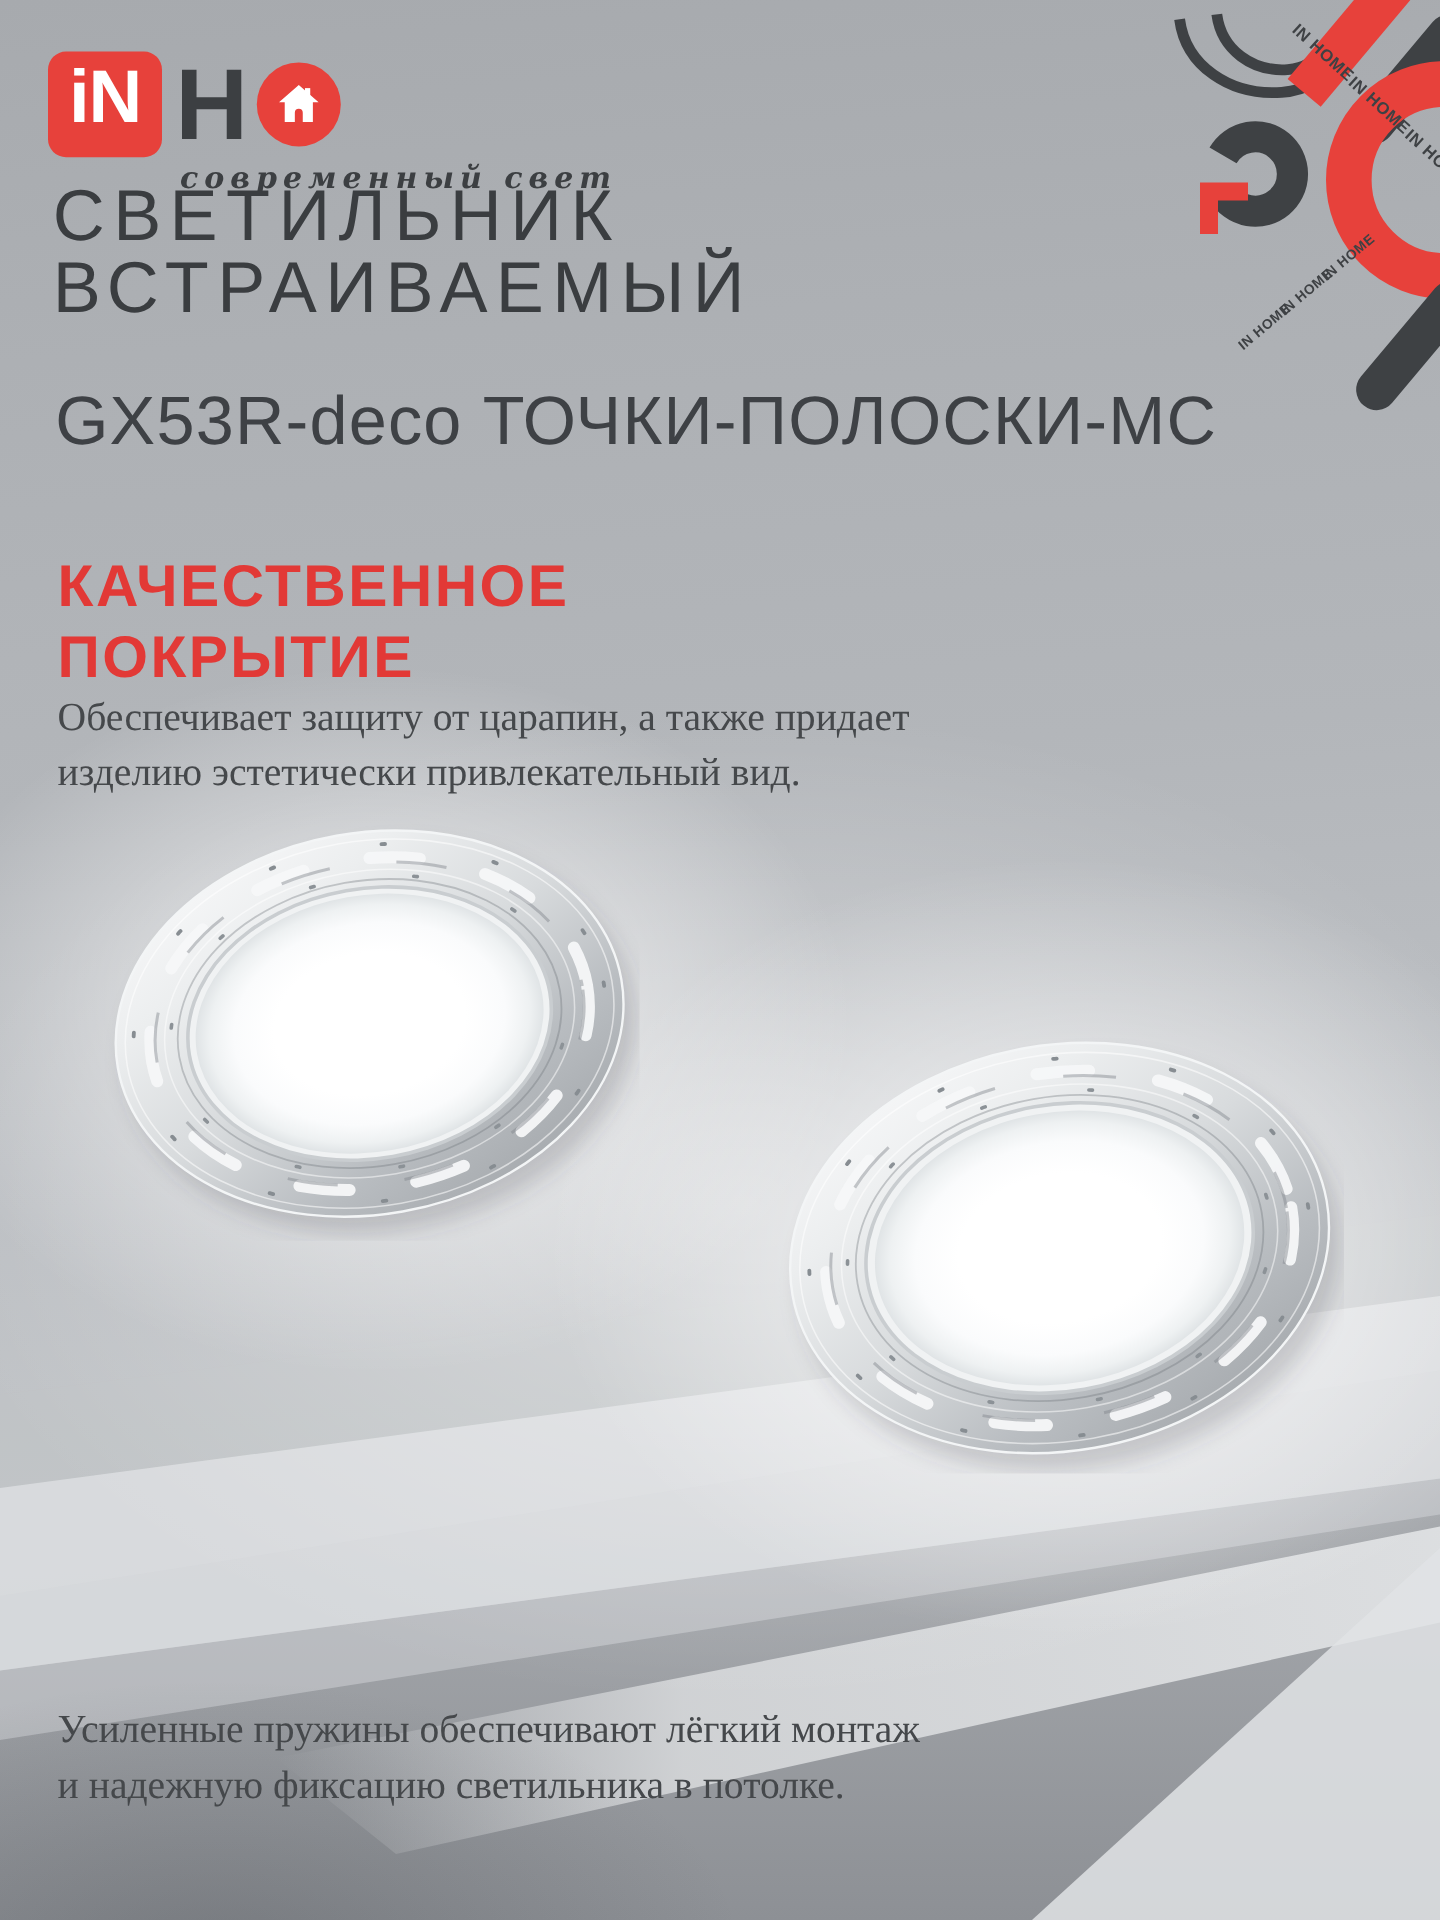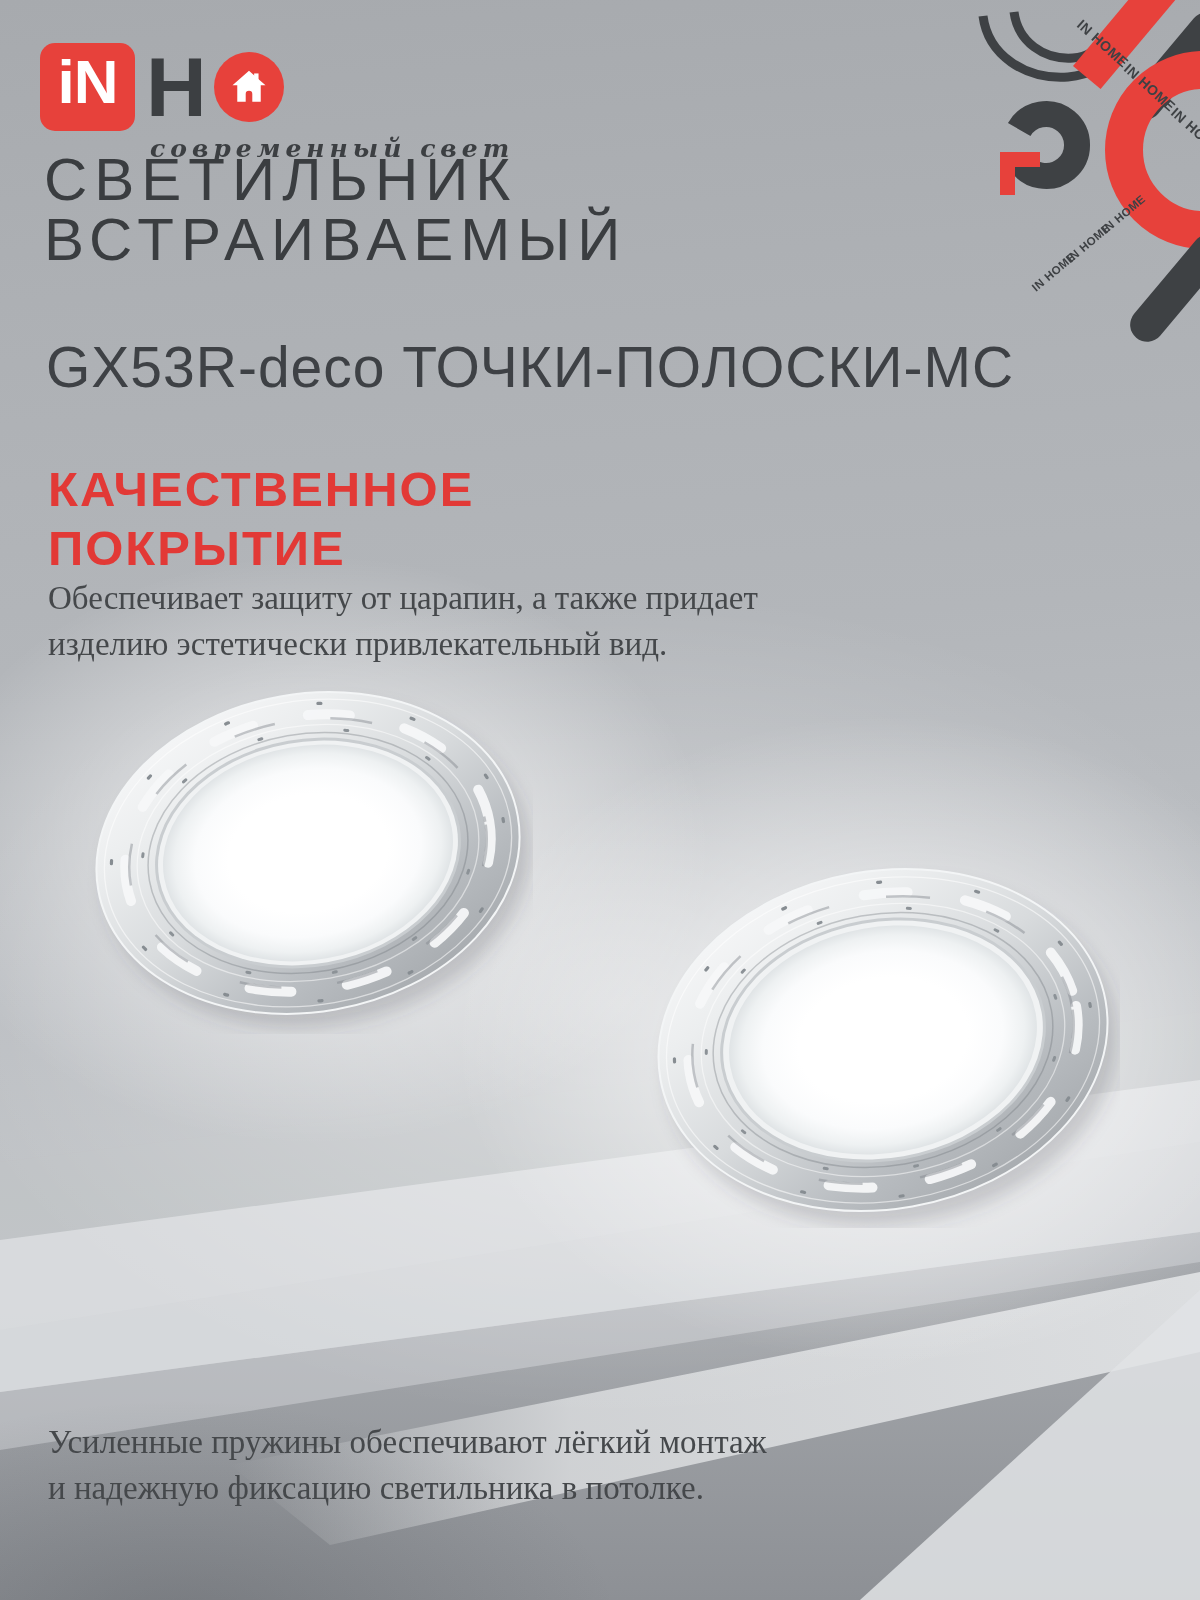--- a/index.html
+++ b/index.html
@@ -39,21 +39,21 @@
   .logo-home { display:flex; align-items:center; height:88px; color:#3c3f42; }
   .logo-home .ltr { font-size:84px; font-weight:bold; letter-spacing:2px; line-height:1; }
   .logo-o { width:70px; height:70px; background:#e7413b; border-radius:50%;
     margin:0 5px; display:flex; align-items:center; justify-content:center; }
   .logo-tagline { margin-top:3px; padding-left:4px; font-family:"DejaVu Serif",serif;
     font-style:italic; font-weight:bold; font-size:25px; letter-spacing:5px; color:#3c3f42; }
 
   
   .title { left:44px; top:150px; font-size:60px; font-weight:400; line-height:1.0;
     letter-spacing:7px; color:#3a3d40; }
-  .subtitle { left:46px; top:334px; font-size:57px; font-weight:300; letter-spacing:1px; color:#3e4145; }
+  .subtitle { left:46px; top:318px; font-size:57px; font-weight:300; letter-spacing:1px; color:#3e4145; }
   .sec-heading { font-size:49px; font-weight:bold; line-height:1.2; letter-spacing:2px; color:#e23936; }
   .sec-body { font-size:33px; font-weight:400; line-height:1.38; color:#45484b;font-family:Liberation Serif, serif; }
   .h-sec1 { left:48px; top:460px; }
   .p-sec1 { left:48px; top:576px; }
   .h-sec2 { left:48px; top:1290px; }
   .p-sec2 { left:48px; top:1420px; }
 
   
   .decor { right:0; top:0; width:280px; height:345px; }
   .decor text { font-weight:bold; fill:#3e4144; letter-spacing:.5px; }

